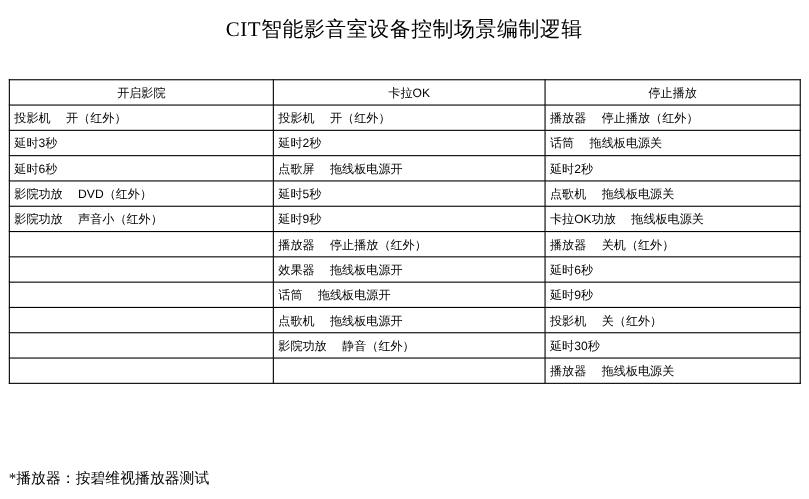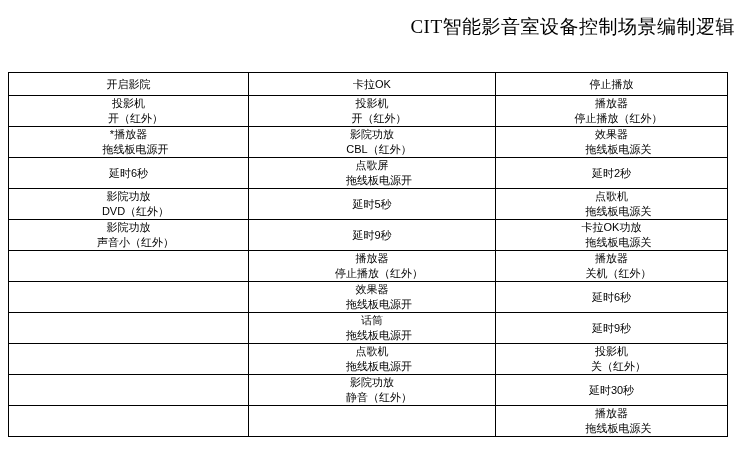--- a/index.html
+++ b/index.html
@@ -14,21 +14,21 @@
     color: #000000;
     overflow: hidden;
   }
   .page {
     position: relative;
     width: 735px;
     height: 454px;
     box-sizing: border-box;
   }
   .doc-title {
-    text-align: right;
+    text-align: center;
     font-size: 19px;
     font-family: "Liberation Serif", serif;
     letter-spacing: 0.5px;
     margin-top: 14px;
     margin-bottom: 0;
     font-weight: normal;
   }
   .table-wrap {
     position: absolute;
     left: 8px;
@@ -54,21 +54,20 @@
   }
   table.scene-table th {
     text-align: center;
   }
   .col-a { width: 240px; }
   .col-b { width: 247px; }
   .col-c { width: 232px; }
   .cell-inner {
     display: flex;
     align-items: center;
-    flex-direction: column;
   }
   .cell-label {
     display: inline-block;
   }
   .cell-value {
     display: inline-block;
     margin-left: 14px;
   }
   .footnote {
     position: absolute;
@@ -116,33 +115,33 @@
             <td>
               <div class="cell-inner">
                 <span class="cell-label">播放器</span>
                 <span class="cell-value">停止播放（红外）</span>
               </div>
             </td>
           </tr>
           <tr>
             <td>
               <div class="cell-inner">
-                <span class="cell-label">*播放器</span>
-                <span class="cell-value">拖线板电源开</span>
-              </div>
-            </td>
-            <td>
-              <div class="cell-inner">
-                <span class="cell-label">影院功放</span>
-                <span class="cell-value">CBL（红外）</span>
-              </div>
-            </td>
-            <td>
-              <div class="cell-inner">
-                <span class="cell-label">效果器</span>
+                <span class="cell-label">延时3秒</span>
+                <span class="cell-value"></span>
+              </div>
+            </td>
+            <td>
+              <div class="cell-inner">
+                <span class="cell-label">延时2秒</span>
+                <span class="cell-value"></span>
+              </div>
+            </td>
+            <td>
+              <div class="cell-inner">
+                <span class="cell-label">话筒</span>
                 <span class="cell-value">拖线板电源关</span>
               </div>
             </td>
           </tr>
           <tr>
             <td>
               <div class="cell-inner">
                 <span class="cell-label">延时6秒</span>
                 <span class="cell-value"></span>
               </div>
@@ -317,14 +316,15 @@
               <div class="cell-inner">
                 <span class="cell-label">播放器</span>
                 <span class="cell-value">拖线板电源关</span>
               </div>
             </td>
           </tr>
         </tbody>
     </table>
   </div>
 
+  <div class="footnote">*播放器：按碧维视播放器测试</div>
 
 </div>
 
 </body></html>

